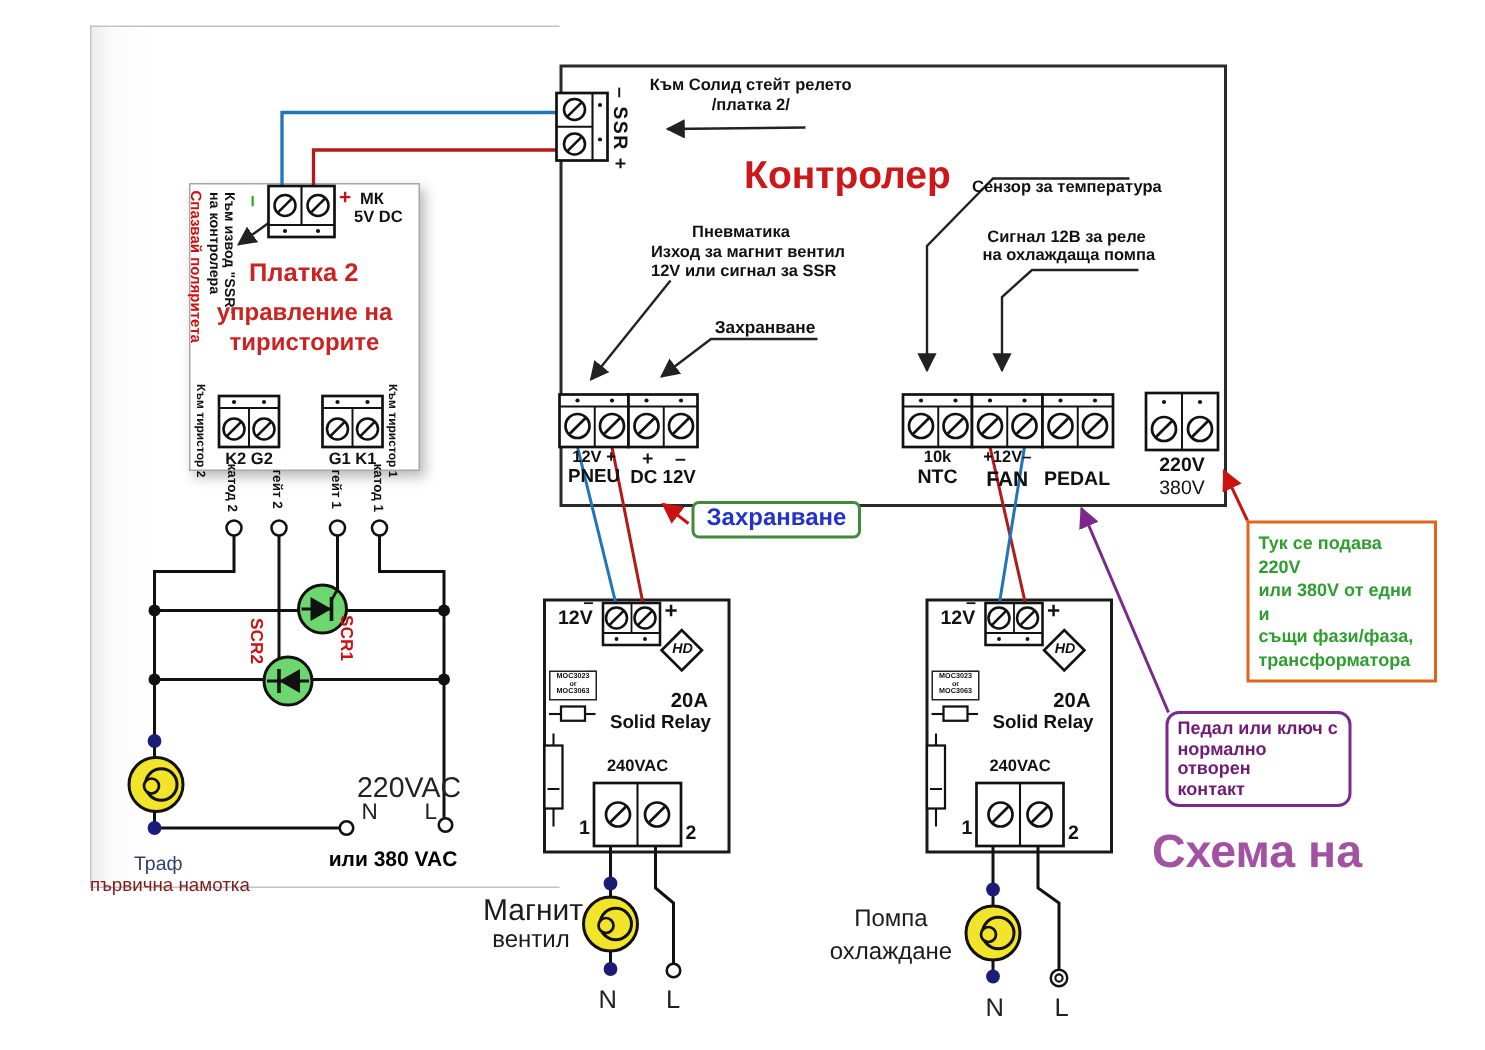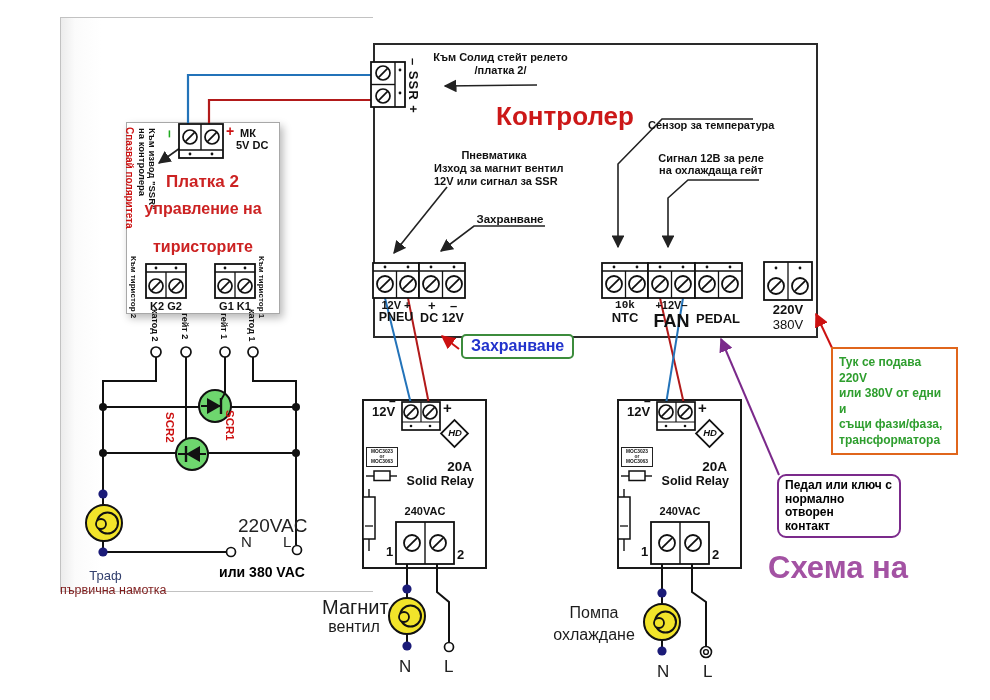--- a/index.html
+++ b/index.html
@@ -13,21 +13,21 @@
   .b { font-weight:bold; }
   .ctr { text-align:center; }
   .vrt { position:absolute; writing-mode:vertical-rl; white-space:nowrap; font-weight:bold; }
   svg { pointer-events:none; }
   
   .notebox { position:absolute; background:#fff; }
   #power-box { border:2px solid #3c8c3c; border-radius:5px; color:#2233cc;
       font-weight:bold; font-size:16px; padding:1px 8px 2px 8px; }
   #mains-note { border:2px solid #e0661c; color:#2e9e2e; font-weight:bold;
       font-size:12px; line-height:15.5px; padding:6px 5px 5px 6px; width:112px; }
-  #pedal-note { border:2px solid #7b2a8b; border-radius:9px; color:#000000; font-weight:bold;
+  #pedal-note { border:2px solid #7b2a8b; border-radius:9px; color:#701a75; font-weight:bold;
       font-size:12px; line-height:13.5px; padding:3px 6px; width:108px; }
   #chip1,#chip2 { position:absolute; width:30px; height:17px; border:1px solid #222; background:#fff;
       font-size:4.8px; line-height:5.2px; text-align:center; font-weight:bold; padding-top:1px; }
 </style>
 </head>
 <body>
 
 <div id="stage">
 
   <div class="box" style="left:60px;top:17px;width:312px;height:573px;border:1px solid #c2c2c2;border-right:none;
@@ -303,45 +303,45 @@
   <div class="lbl b" style="left:480px;top:101px;width:170px;text-align:center;font-size:26px;color:#cc1818;">Контролер</div>
   <div class="vrt" style="left:406px;top:58px;font-size:13px;letter-spacing:1px;color:#111;">– SSR +</div>
   <div class="lbl b ctr" style="left:428px;top:51px;width:145px;font-size:11px;">Към Солид стейт релето</div>
   <div class="lbl b ctr" style="left:428px;top:64px;width:145px;font-size:11px;">/платка 2/</div>
   <div class="lbl b ctr" style="left:434px;top:149px;width:120px;font-size:11px;">Пневматика</div>
   <div class="lbl b ctr" style="left:434px;top:162px;width:120px;font-size:11px;">Изход за магнит вентил</div>
   <div class="lbl b ctr" style="left:434px;top:175px;width:120px;font-size:11px;">12V  или сигнал за SSR</div>
   <div class="lbl b ctr" style="left:470px;top:213px;width:80px;font-size:11.5px;">Захранване</div>
   <div class="lbl b ctr" style="left:648px;top:103px;width:115px;font-size:11px;margin-top:16px;">Сензор за температура</div>
   <div class="lbl b ctr" style="left:655px;top:152px;width:112px;font-size:11px;">Сигнал 12В за реле</div>
-  <div class="lbl b ctr" style="left:655px;top:164px;width:112px;font-size:11px;">на  охлаждаща гейт</div>
+  <div class="lbl b ctr" style="left:655px;top:164px;width:112px;font-size:11px;">на  охлаждаща помпа</div>
 
   <div class="lbl b ctr" style="left:373px;top:299px;width:46px;font-size:11px;">12V +</div>
   <div class="lbl b ctr" style="left:373px;top:310px;width:46px;font-size:12.5px;">PNEU</div>
   <div class="lbl b" style="left:428px;top:298px;font-size:13px;">+</div>
   <div class="lbl b" style="left:450px;top:298px;font-size:13px;">–</div>
   <div class="lbl b ctr" style="left:419px;top:311px;width:46px;font-size:12.5px;">DC 12V</div>
-  <div class="lbl b ctr" style="left:602px;top:299px;width:46px;font-size:11px;font-family:Liberation Mono, monospace;">10k</div>
+  <div class="lbl b ctr" style="left:602px;top:299px;width:46px;font-size:11px;">10k</div>
   <div class="lbl b ctr" style="left:602px;top:310px;width:46px;font-size:13px;">NTC</div>
   <div class="lbl b ctr" style="left:648px;top:299px;width:47px;font-size:11px;">+12V–</div>
-  <div class="lbl b ctr" style="left:648px;top:311px;width:47px;font-size:18px;">FAN</div>
+  <div class="lbl b ctr" style="left:648px;top:311px;width:47px;font-size:14px;">FAN</div>
   <div class="lbl b ctr" style="left:693px;top:311px;width:50px;font-size:13px;">PEDAL</div>
   <div class="lbl b ctr" style="left:764px;top:302px;width:48px;font-size:13px;">220V</div>
   <div class="lbl ctr" style="left:764px;top:317px;width:48px;font-size:13px;">380V</div>
 
   <div class="vrt" style="left:124px;top:127px;font-size:10px;color:#cc1111;">Спазвай поляритета</div>
   <div class="vrt" style="left:147px;top:128px;font-size:9.5px;color:#111;">Към извод "SSR"</div>
   <div class="vrt" style="left:137px;top:128px;font-size:9.5px;color:#111;">на контролера</div>
   <div class="lbl b" style="left:166px;top:126px;font-size:14px;color:#1faa1f;transform:rotate(90deg);">–</div>
   <div class="lbl b" style="left:226px;top:123px;font-size:14px;color:#cc1111;">+</div>
   <div class="lbl b" style="left:240px;top:127px;font-size:11px;">МК</div>
   <div class="lbl b" style="left:236px;top:139px;font-size:11px;">5V DC</div>
   <div class="lbl b ctr" style="left:140px;top:172px;width:125px;font-size:17px;color:#cc2222;">Платка  2</div>
   <div class="lbl b ctr" style="left:133px;top:200px;width:140px;font-size:16px;color:#cc2222;">управление на</div>
-  <div class="lbl b ctr" style="left:133px;top:238px;width:140px;font-size:16px;color:#cc2222;">тиристорите</div>
+  <div class="lbl b ctr" style="left:133px;top:220px;width:140px;font-size:16px;color:#cc2222;">тиристорите</div>
   <div class="lbl b ctr" style="left:146px;top:300px;width:40px;font-size:11px;">K2  G2</div>
   <div class="lbl b ctr" style="left:215px;top:300px;width:40px;font-size:11px;">G1  K1</div>
   <div class="vrt" style="left:129px;top:256px;font-size:8px;color:#111;">Към тиристор 2</div>
   <div class="vrt" style="left:257px;top:256px;font-size:8px;color:#111;">Към тиристор 1</div>
 
   <div class="vrt" style="left:150px;top:309px;font-size:9px;color:#111;">катод 2</div>
   <div class="vrt" style="left:180px;top:313px;font-size:9px;color:#111;">гейт 2</div>
   <div class="vrt" style="left:219px;top:313px;font-size:9px;color:#111;">гейт 1</div>
   <div class="vrt" style="left:247px;top:309px;font-size:9px;color:#111;">катод 1</div>
   <div class="vrt" style="left:224px;top:410px;font-size:11.5px;color:#cc1111;">SCR1</div>

